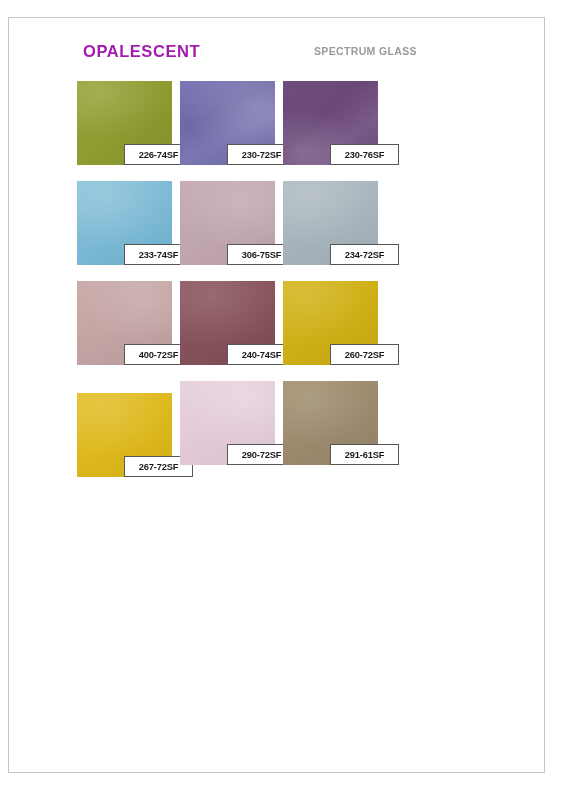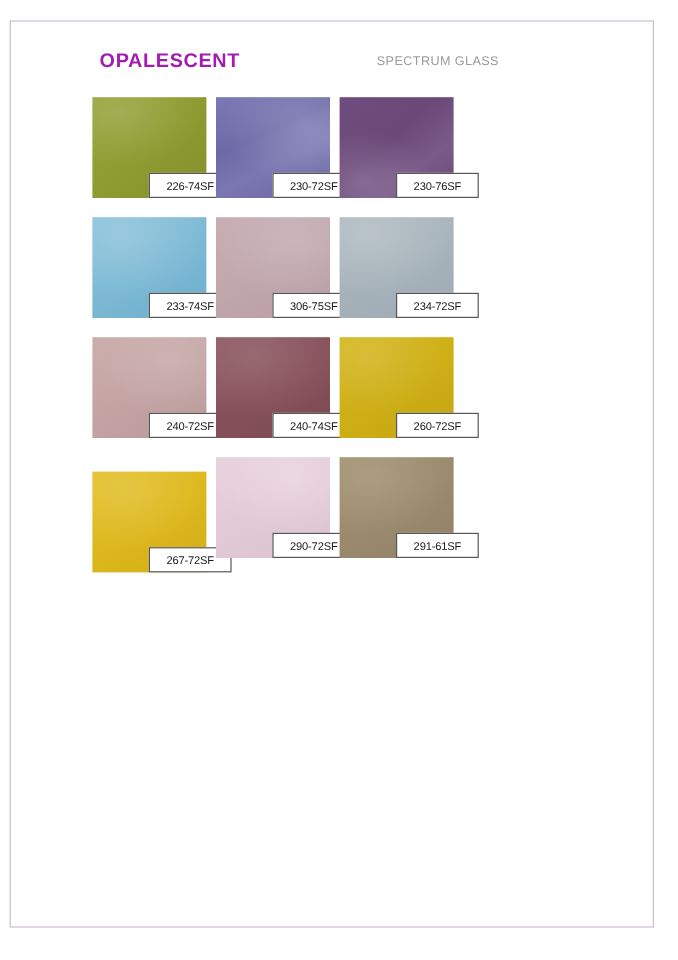--- a/index.html
+++ b/index.html
@@ -43,21 +43,21 @@
     letter-spacing: 0.55px;
     color: #a21caf;
     white-space: nowrap;
   }
 
   .title-brand {
     position: absolute;
     left: 305px;
     top: 27px;
     font-size: 10.5px;
-    font-weight: normal;
+    font-weight: bold;
     letter-spacing: 0.35px;
     color: #9a9a9a;
     white-space: nowrap;
   }
 
   .swatch-grid {
     position: absolute;
     left: 0;
     top: 0;
     width: 537px;
@@ -94,21 +94,21 @@
     top: 63px;
     width: 69px;
     height: 21px;
     background: #ffffff;
     border: 1px solid #575757;
     box-sizing: border-box;
     display: flex;
     align-items: center;
     justify-content: center;
     font-size: 9.3px;
-    font-weight: normal;
+    font-weight: bold;
     letter-spacing: -0.15px;
     color: #1a1a1a;
     white-space: nowrap;
   }
 </style>
 </head>
 <body>
 
 <div class="page-sheet">
 
@@ -151,21 +151,21 @@
       <div class="swatch-cell" style="left: 274px; top: 163px; width: 95px; height: 84px;">
         <div class="swatch-chip" style="width: 95px; height: 84px; background: linear-gradient(160deg, rgb(175, 186, 194) 0%, rgb(167, 179, 187) 50%, rgb(158, 171, 180) 100%);">
           <div class="swatch-sheen" style="background: radial-gradient(120% 100% at 28% 18%, rgba(255, 255, 255, 0.16) 0%, rgba(255, 255, 255, 0) 60%);"></div>
         </div>
         <div class="swatch-label">234-72SF</div>
       </div>
       <div class="swatch-cell" style="left: 68px; top: 263px; width: 95px; height: 84px;">
         <div class="swatch-chip" style="width: 95px; height: 84px; background: linear-gradient(150deg, rgb(203, 174, 172) 0%, rgb(195, 164, 163) 48%, rgb(185, 152, 154) 100%);">
           <div class="swatch-sheen" style="background: radial-gradient(120% 100% at 72% 22%, rgba(255, 255, 255, 0.15) 0%, rgba(255, 255, 255, 0) 58%);"></div>
         </div>
-        <div class="swatch-label">240-72SF</div>
+        <div class="swatch-label">400-72SF</div>
       </div>
       <div class="swatch-cell" style="left: 171px; top: 263px; width: 95px; height: 84px;">
         <div class="swatch-chip" style="width: 95px; height: 84px; background: linear-gradient(150deg, rgb(142, 90, 98) 0%, rgb(134, 81, 90) 45%, rgb(124, 74, 83) 100%);">
           <div class="swatch-sheen" style="background: radial-gradient(130% 100% at 35% 20%, rgba(255, 255, 255, 0.12) 0%, rgba(255, 255, 255, 0) 60%);"></div>
         </div>
         <div class="swatch-label">240-74SF</div>
       </div>
       <div class="swatch-cell" style="left: 274px; top: 263px; width: 95px; height: 84px;">
         <div class="swatch-chip" style="width: 95px; height: 84px; background: linear-gradient(150deg, rgb(212, 183, 30) 0%, rgb(206, 175, 22) 48%, rgb(197, 166, 18) 100%);">
           <div class="swatch-sheen" style="background: radial-gradient(120% 100% at 25% 18%, rgba(255, 255, 255, 0.13) 0%, rgba(255, 255, 255, 0) 58%);"></div>

